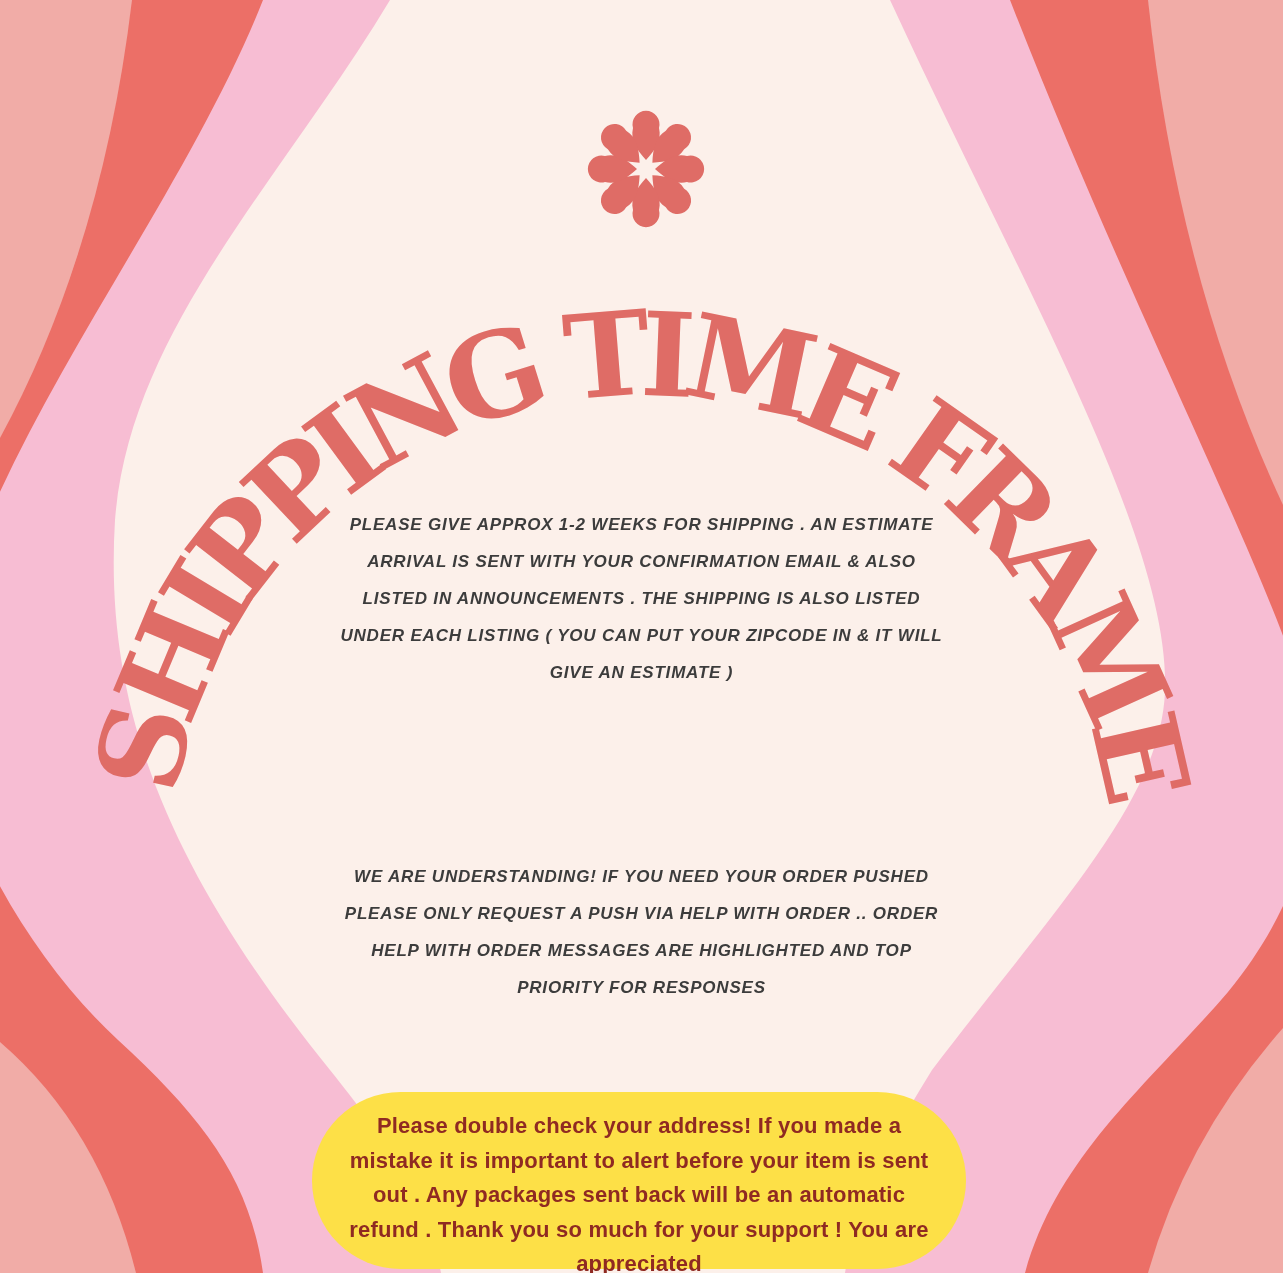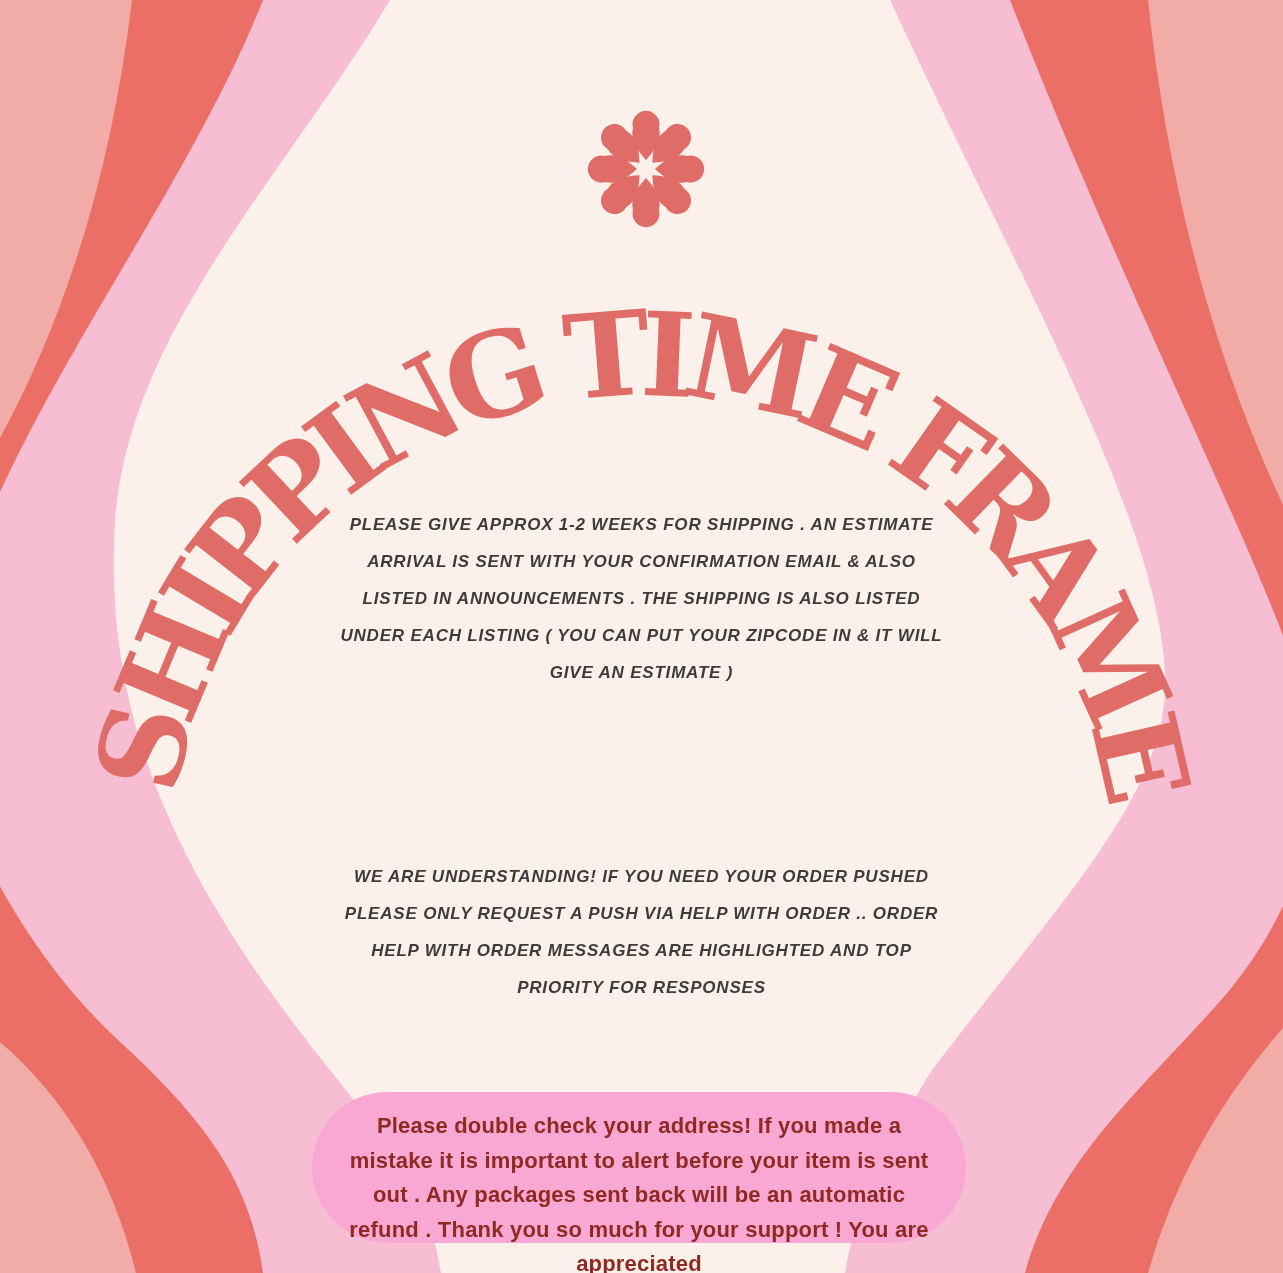--- a/index.html
+++ b/index.html
@@ -32,23 +32,23 @@
     font-size:17px;
     line-height:37px;
     letter-spacing:0.8px;
     color:#3C3C3C;
   }
   .para-1{ top:506px; }
   .para-2{ top:858px; }
   .notice{
     position:absolute;
     left:312px; top:1092px;
-    width:654px; height:151px;
+    width:654px; height:177px;
     box-sizing:border-box;
-    background:#f9a8d4;
+    background:#fde047;
     border-radius:98px;
     color:#8F2A22;
     font-weight:bold;
     font-size:22px;
     line-height:34.5px;
     text-align:center;
     padding:17px 34px 0 34px;
     letter-spacing:0.2px;
   }
 </style>

